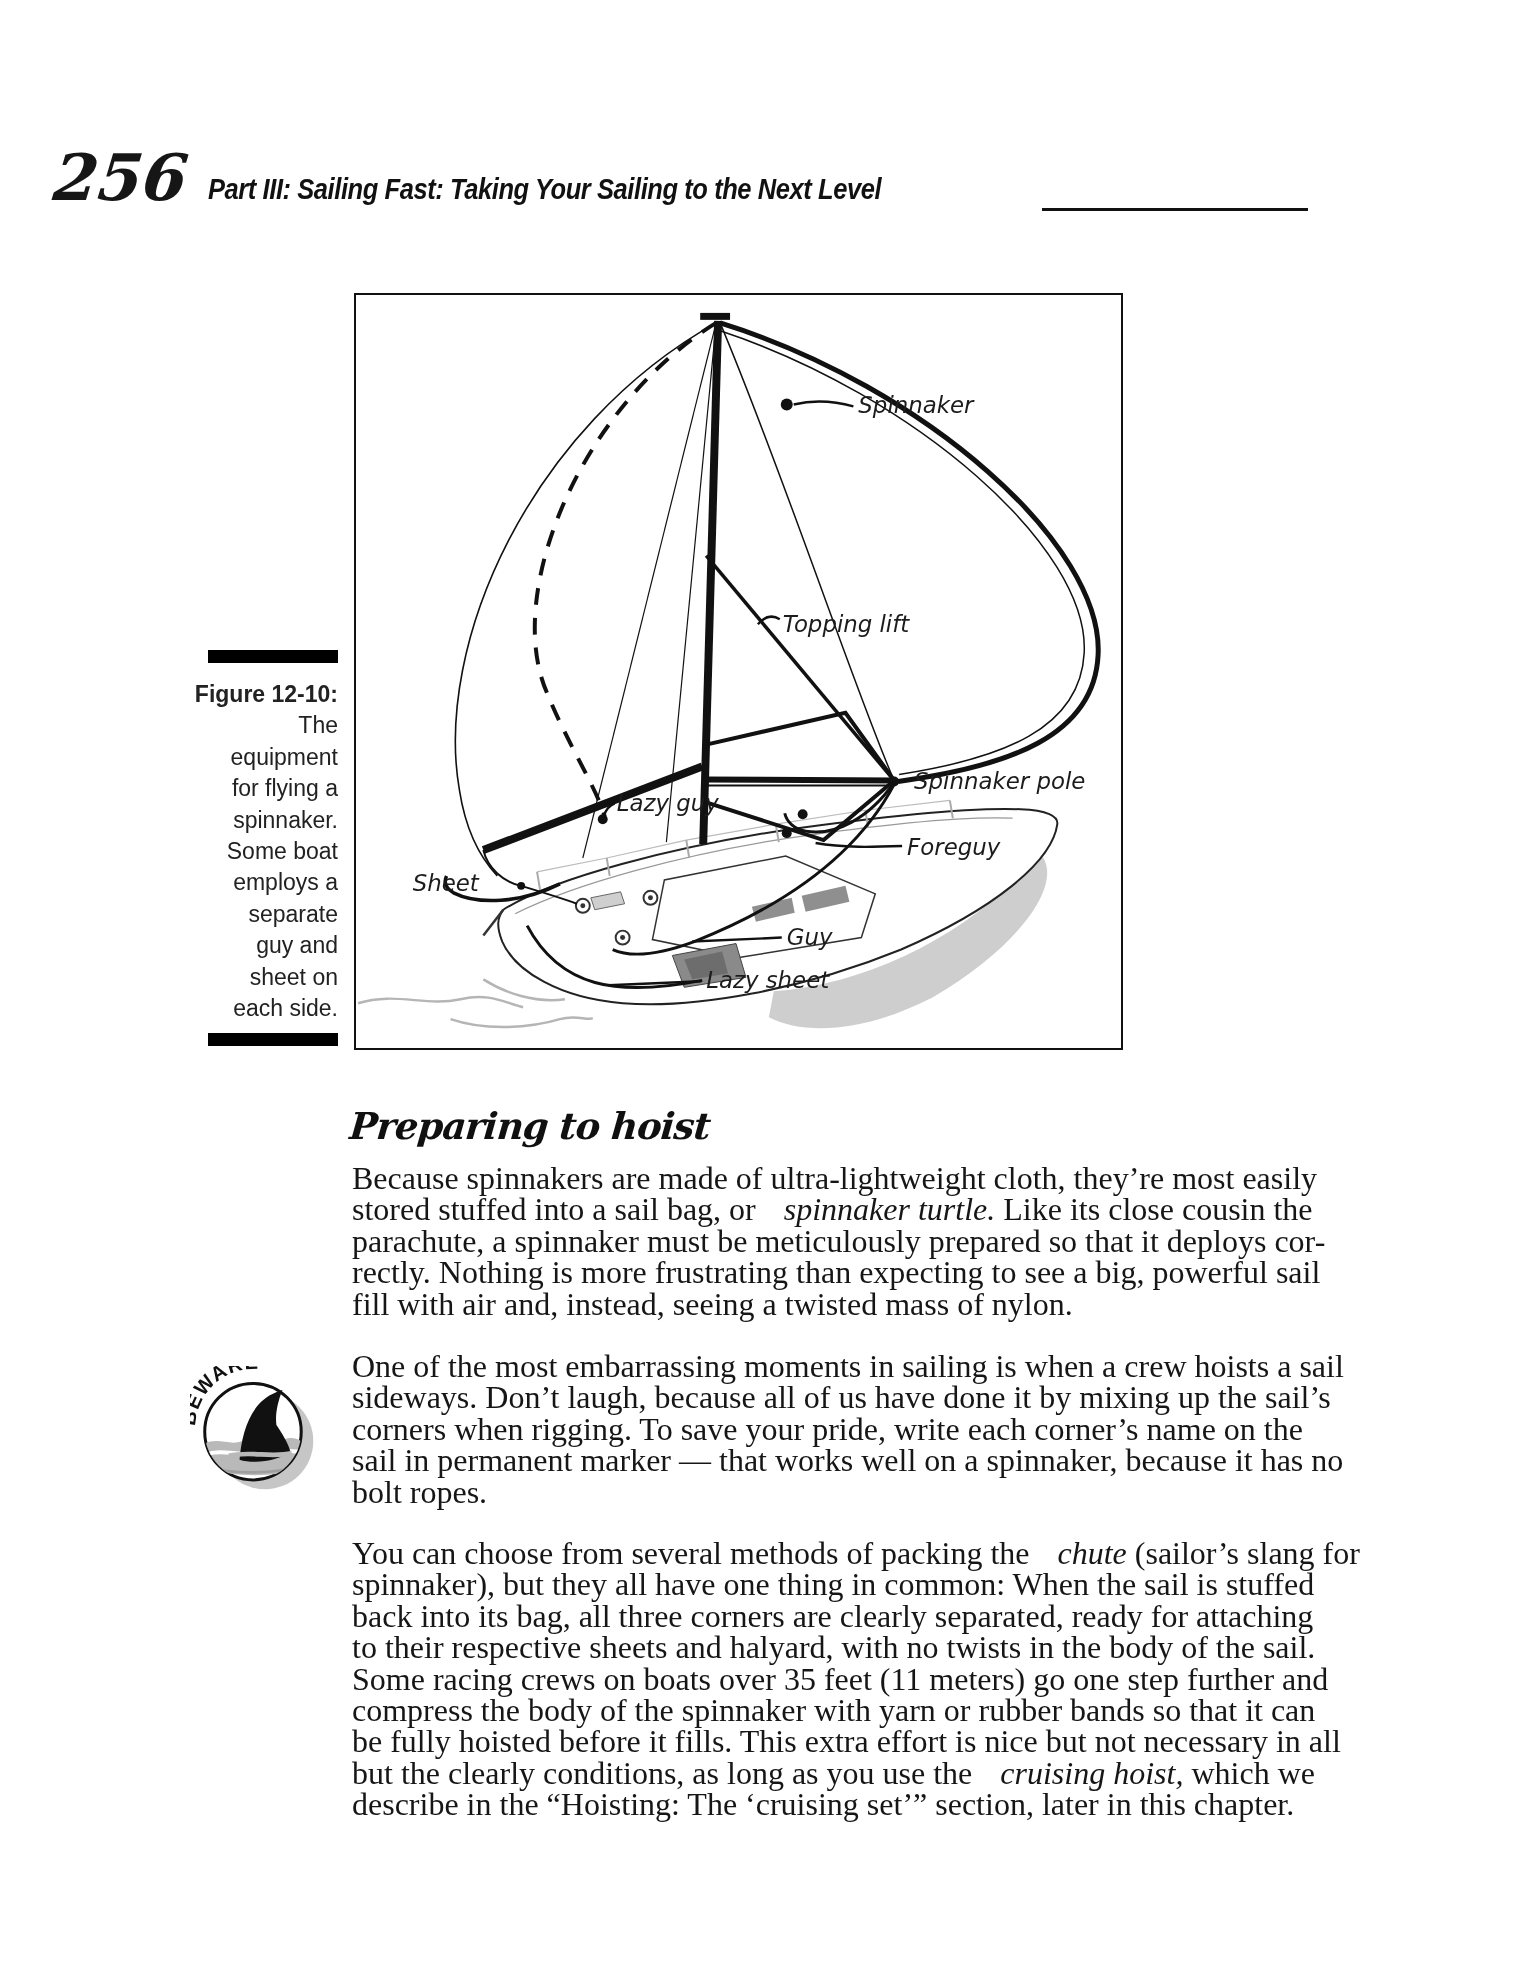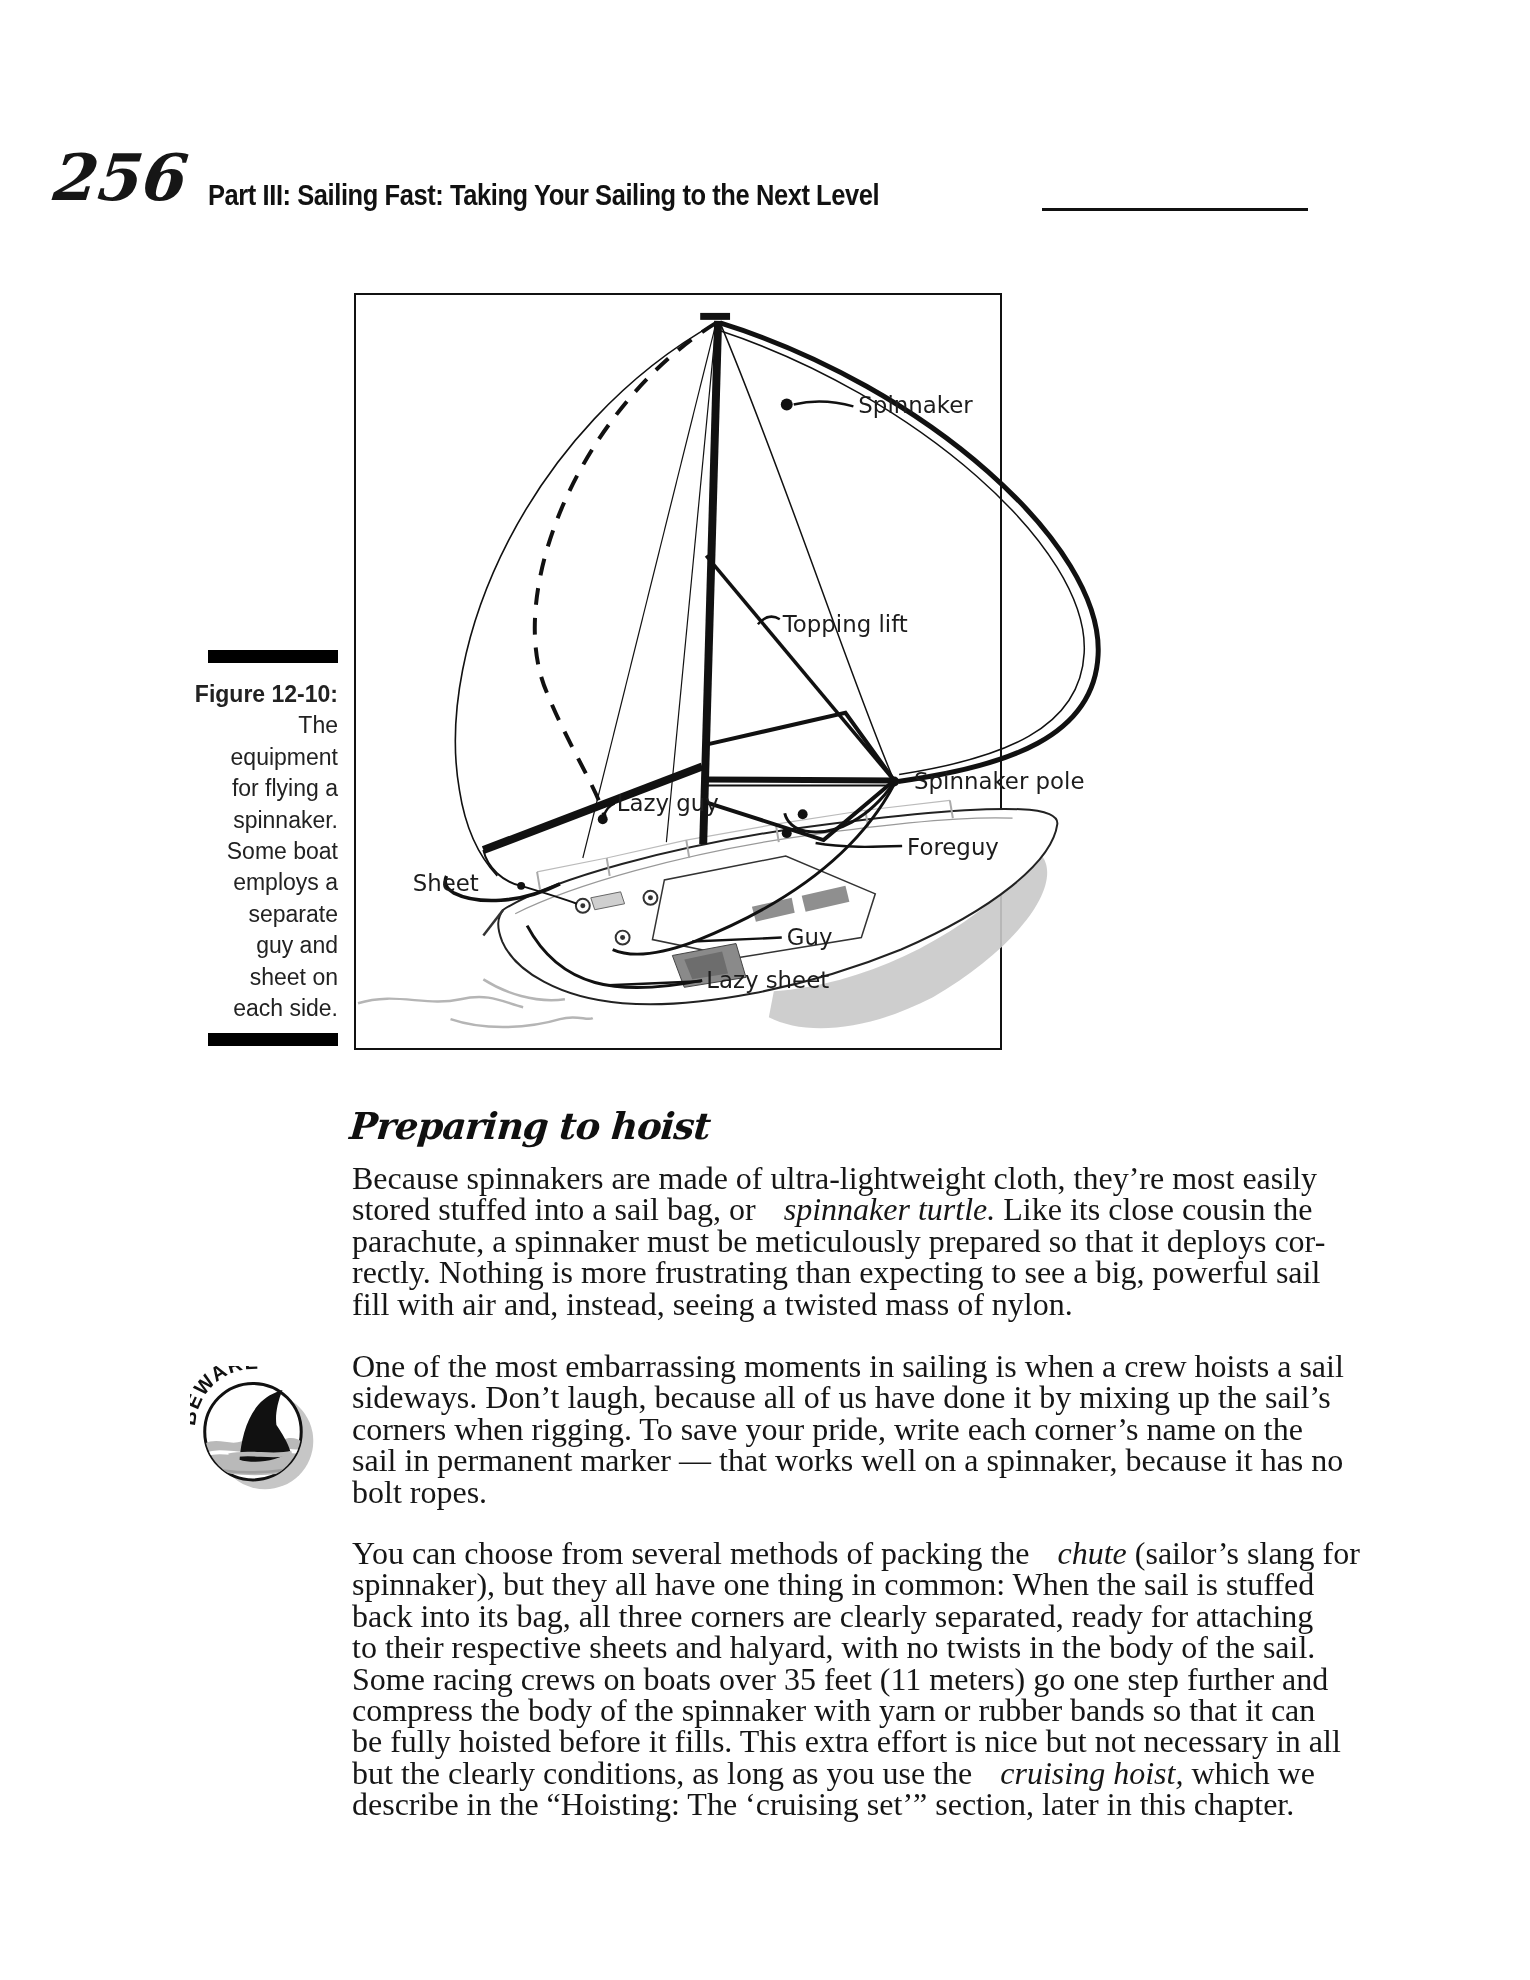--- a/index.html
+++ b/index.html
@@ -2,28 +2,28 @@
 <html><head>
 <meta charset="utf-8">
 <style>
   html,body{margin:0;padding:0;background:#fff;}
   #page{position:relative;width:1530px;height:1980px;background:#ffffff;overflow:hidden;
         font-family:"Liberation Serif",serif;color:#1a1a1a;}
   
   .folio{position:absolute;left:54px;top:146px;font-family:"DejaVu Serif",serif;
          font-style:italic;font-weight:bold;font-size:64px;line-height:1;color:#161616;
          transform:skewX(-6deg);}
-  .runhead{position:absolute;left:208px;top:178px;height:36px;width:1100px;}
+  .runhead{position:absolute;left:208px;top:172px;height:36px;width:1100px;font-style:italic;}
   .runhead .t{display:inline-block;white-space:nowrap;font-family:"Liberation Sans",sans-serif;
          font-weight:bold;font-size:30px;letter-spacing:-0.5px;color:#111;
          transform:scaleX(0.85);transform-origin:left bottom;}
   .headrule{position:absolute;left:1042px;top:208px;width:266px;height:3px;background:#111;}
   
-  .figbox{position:absolute;left:354px;top:293px;width:648px;height:757px;
-          border:2px solid #111;box-sizing:border-box;background:#fff;}
+  .figbox{position:absolute;left:354px;top:293px;width:769px;height:757px;
+          border:2px solid #111;box-sizing:border-box;background:#fff;font-style:italic;}
   .figlbl{font-family:"DejaVu Sans",sans-serif;font-size:23px;fill:#1c1c1c;}
   
   .capbar{position:absolute;left:208px;width:130px;height:13px;background:#000;}
   .caption{position:absolute;left:148px;top:679px;width:190px;text-align:right;
            font-family:"Liberation Sans",sans-serif;font-size:23px;line-height:31.4px;color:#222;}
   .caption .tline span.b{font-weight:bold;margin-left:31px;}
   
   .shead{position:absolute;left:348px;top:1106px;font-family:"DejaVu Serif",serif;
          font-style:italic;font-weight:bold;font-size:37px;line-height:1.1;color:#101010;
          transform:skewX(-5deg);transform-origin:left bottom;letter-spacing:-1px;}

